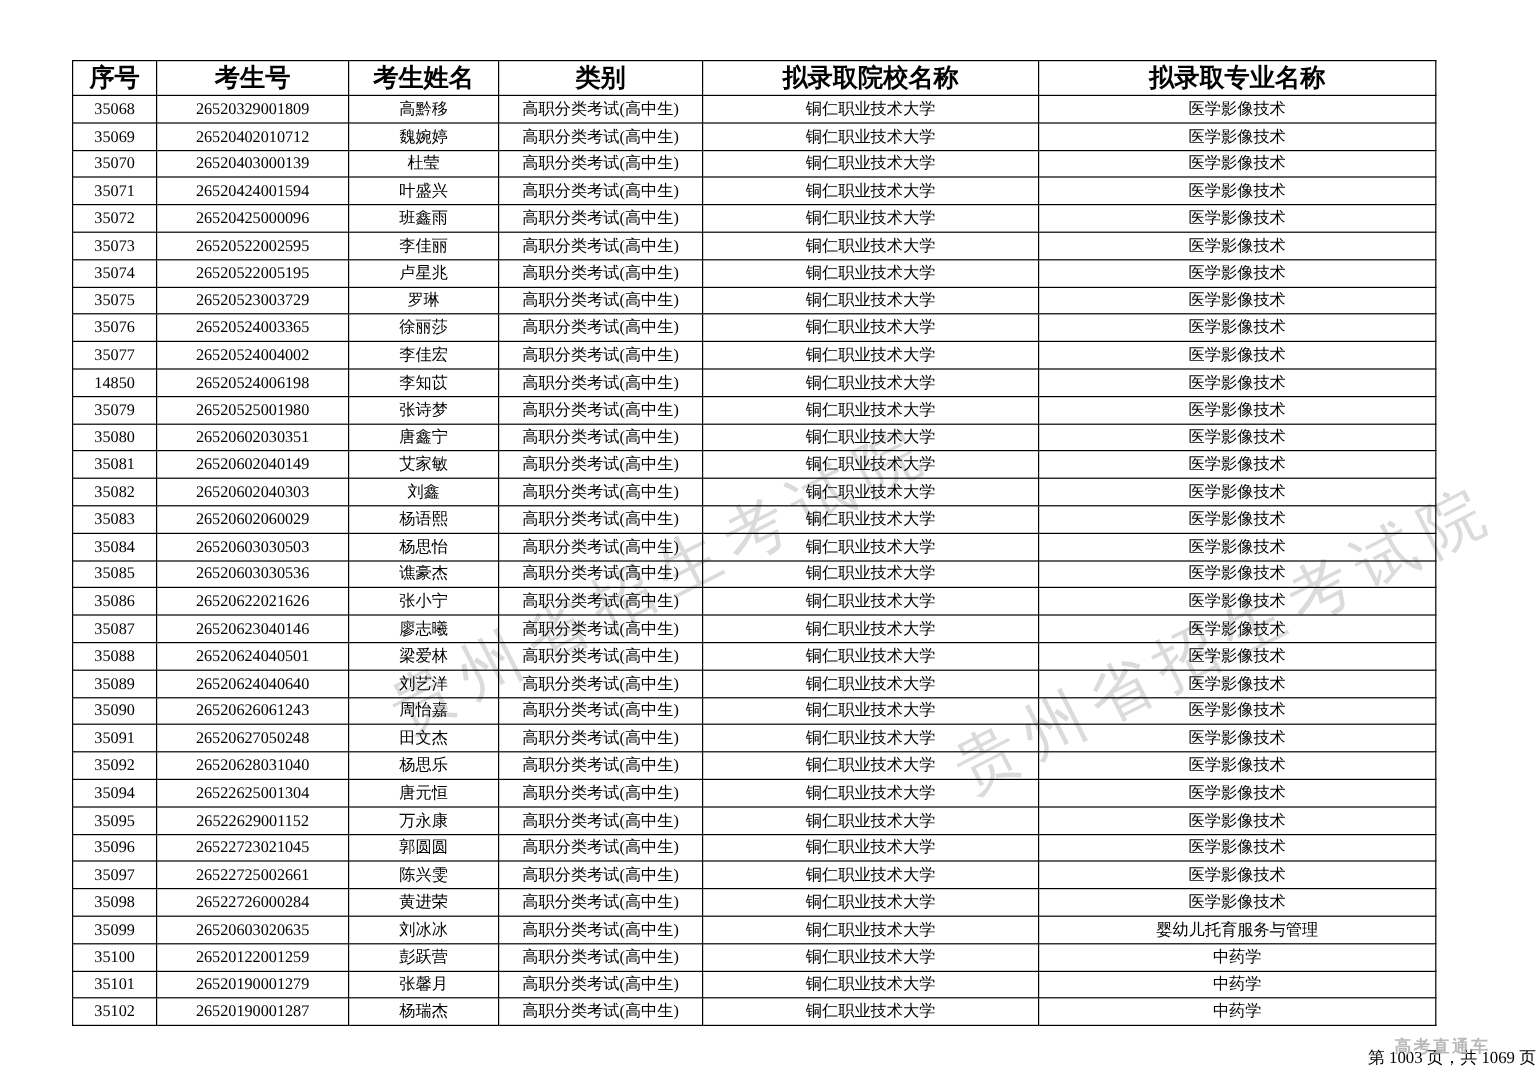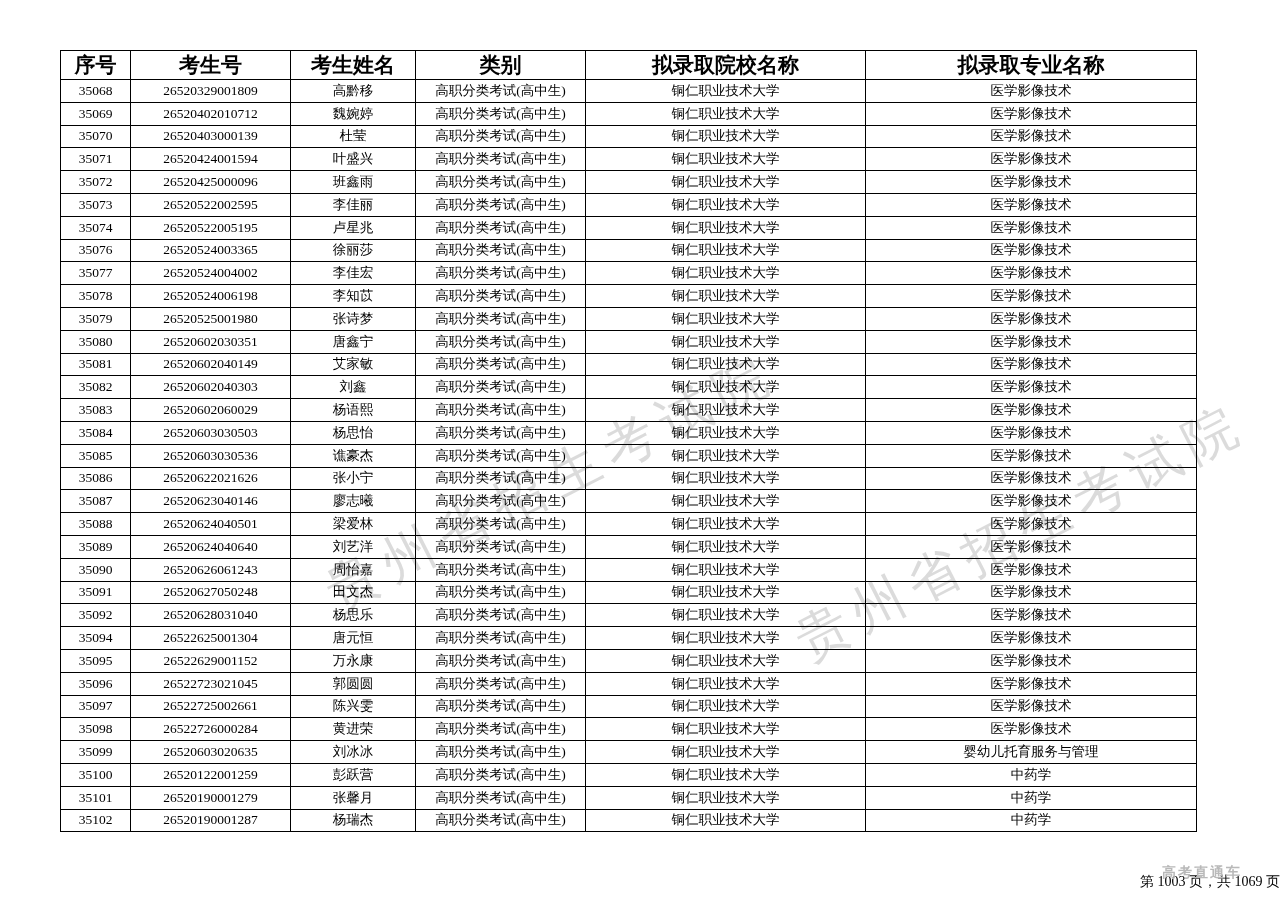--- a/index.html
+++ b/index.html
@@ -170,37 +170,45 @@
         </tr>
         <tr>
           <td>35074</td>
           <td>26520522005195</td>
           <td>卢星兆</td>
           <td>高职分类考试(高中生)</td>
           <td>铜仁职业技术大学</td>
           <td>医学影像技术</td>
         </tr>
         <tr>
+          <td>35075</td>
+          <td>26520523003729</td>
+          <td>罗琳</td>
+          <td>高职分类考试(高中生)</td>
+          <td>铜仁职业技术大学</td>
+          <td>医学影像技术</td>
+        </tr>
+        <tr>
           <td>35076</td>
           <td>26520524003365</td>
           <td>徐丽莎</td>
           <td>高职分类考试(高中生)</td>
           <td>铜仁职业技术大学</td>
           <td>医学影像技术</td>
         </tr>
         <tr>
           <td>35077</td>
           <td>26520524004002</td>
           <td>李佳宏</td>
           <td>高职分类考试(高中生)</td>
           <td>铜仁职业技术大学</td>
           <td>医学影像技术</td>
         </tr>
         <tr>
-          <td>35078</td>
+          <td>14850</td>
           <td>26520524006198</td>
           <td>李知苡</td>
           <td>高职分类考试(高中生)</td>
           <td>铜仁职业技术大学</td>
           <td>医学影像技术</td>
         </tr>
         <tr>
           <td>35079</td>
           <td>26520525001980</td>
           <td>张诗梦</td>

